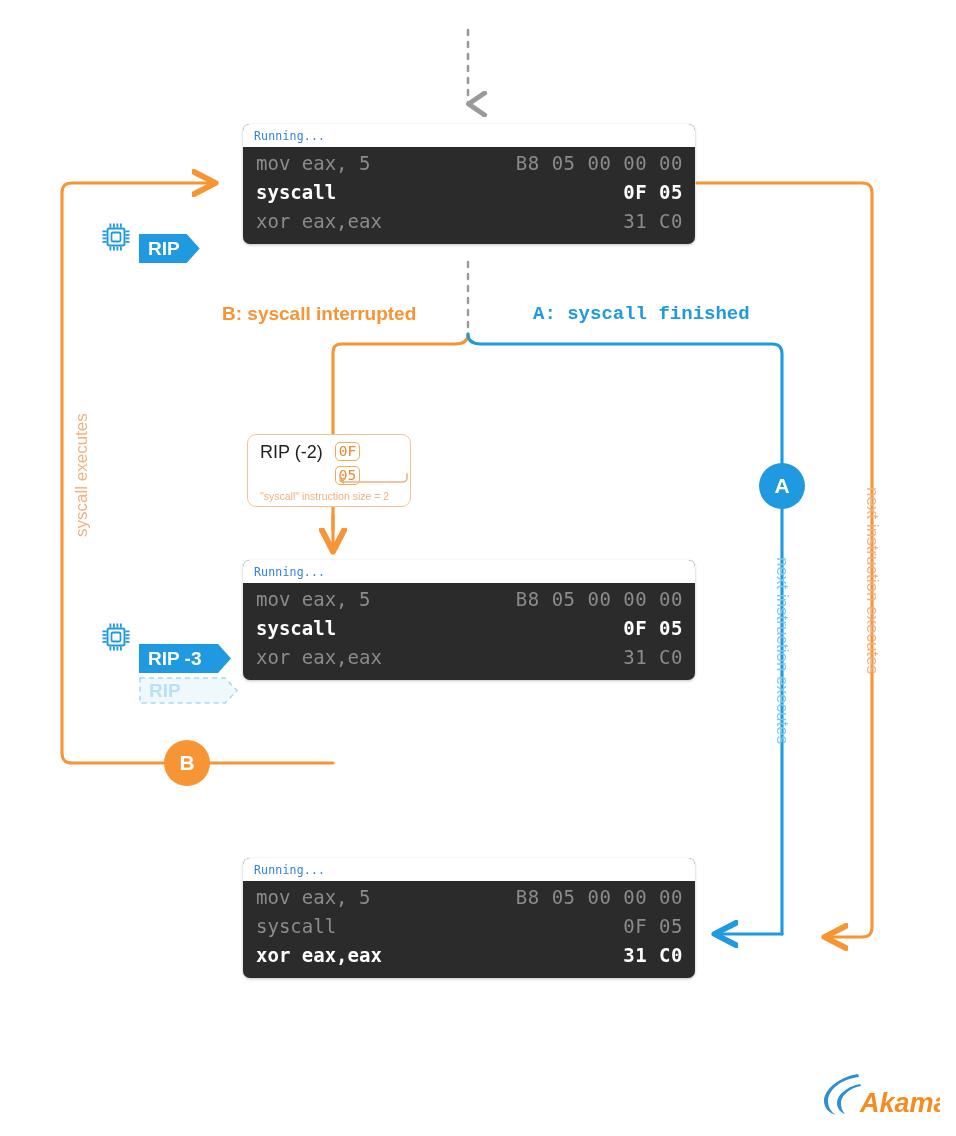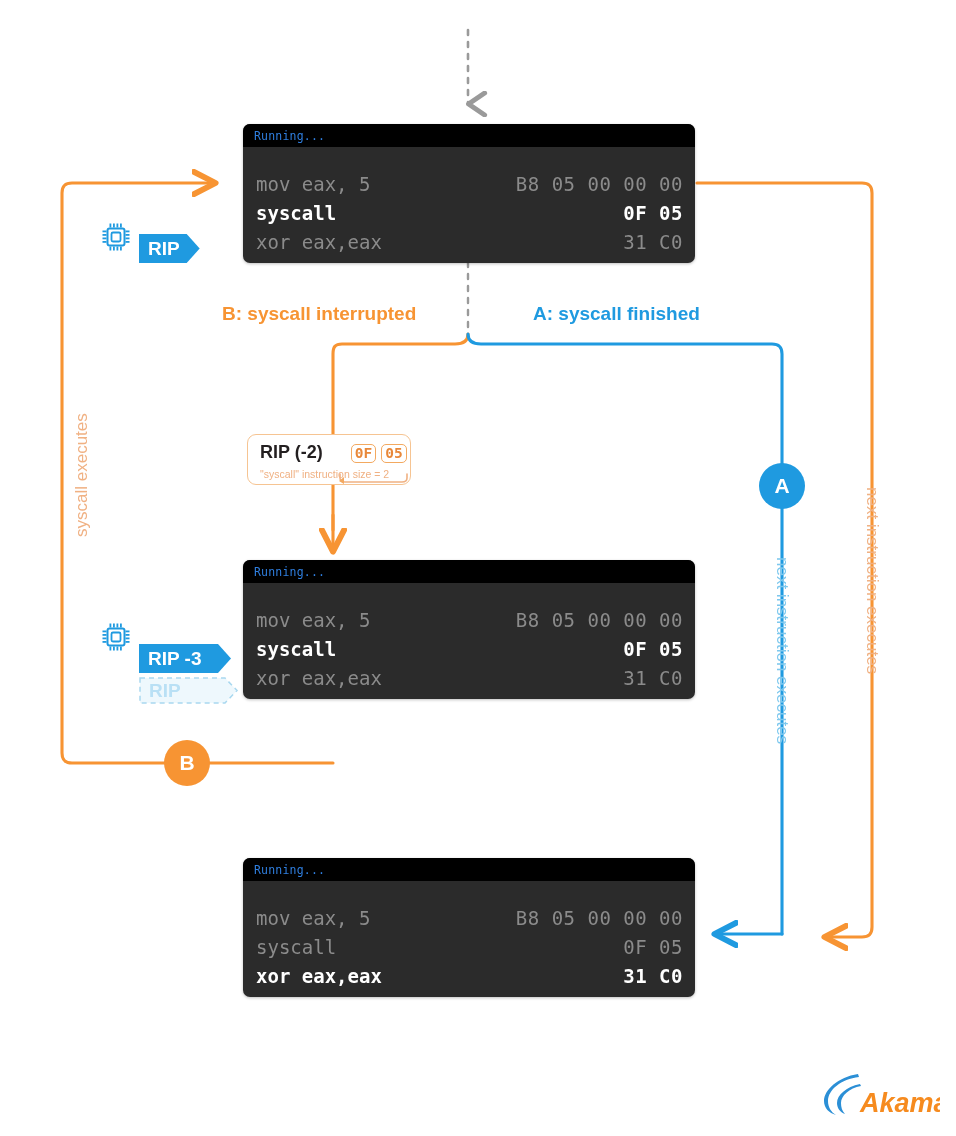--- a/index.html
+++ b/index.html
@@ -16,43 +16,43 @@
   
   .codeblock {
     position: absolute;
     width: 452px;
     border-radius: 7px;
     overflow: hidden;
     background: #2b2b2b;
     box-shadow: 0 1px 3px rgba(0,0,0,.25);
   }
   .cb-title {
-    background: #000000;
+    background: #ffffff;
     height: 23px;
     display: flex; align-items: center;
     padding-left: 11px;
   }
   .cb-title span {
     font-family: "DejaVu Sans Mono", monospace;
     font-size: 11.5px;
     color: #2f7fe0;
     letter-spacing: .2px;
   }
-  .cb-body { padding: 5px 0 24px 0; }
+  .cb-body { padding: 5px 0 5px 0; }
   .cb-row {
     display: flex; align-items: baseline;
     height: 29px;
     padding: 0 12px 0 13px;
     font-family: "DejaVu Sans Mono", monospace;
     font-size: 19px;
     color: #8b8b8b;
     white-space: pre;
   }
   .cb-row .mn { flex: 1 1 auto; }
-  .cb-row .hx { flex: 0 0 auto; letter-spacing: .5px; margin-top: 21px; }
+  .cb-row .hx { flex: 0 0 auto; letter-spacing: .5px; }
   .cb-row.active { color: #ffffff; font-weight: bold; }
 
   
   .ripgroup { position: absolute; display: flex; align-items: center; }
   .chip { width: 30px; height: 30px; flex: 0 0 auto; margin-right: 8px; }
   .badges { position: relative; margin-top: 24px; }
   .badge {
     position: relative;
     height: 29px;
     display: flex; align-items: center;
@@ -88,23 +88,23 @@
   }
 
   .ripbox {
     position: absolute;
     border: 1.6px solid #f6c492;
     border-radius: 9px;
     background: #ffffff;
     padding: 7px 12px 4px 12px;
     width: 164px;
   }
-  .ripbox-top { display: flex; align-items: flex-end; font-weight: bold; }
+  .ripbox-top { display: flex; align-items: flex-start; }
   .ripbox-label { font-size: 18px; color: #231f20; white-space: nowrap; }
-  .bytes { display: flex; gap: 5px; margin-left: 28px; }
+  .bytes { display: flex; gap: 5px; margin-left: 12px; flex-direction: column; }
   .byte {
     border: 1.4px solid #f3a960;
     border-radius: 5px;
     padding: 0px 3px;
     font-family: "DejaVu Sans Mono", monospace;
     font-size: 14.5px;
     color: #e8883a;
     line-height: 17px;
   }
   .ripbox-cap {
@@ -217,21 +217,21 @@
     <div class="badges">
       <div class="badge">
         <span>RIP</span>
       </div>
     </div>
   </div>
 
   <div class="branchlabel" style="left:222px; top:303px; color:#f79433;">
     <span>B: syscall interrupted</span>
   </div>
-  <div class="branchlabel" style="left:533px; top:303px; color:#1f9ae0;">
+  <div class="branchlabel" style="left:533px; top:303px; color:#1f9ae0;font-family:Liberation Mono, monospace;">
     <span>A: syscall finished</span>
   </div>
 
 
   <div class="ripbox" style="left:247px; top:434px;">
     <div class="ripbox-top">
       <div class="ripbox-label">RIP (-2)</div>
       <div class="bytes">
         <span class="byte">0F</span>
         <span class="byte">05</span>

